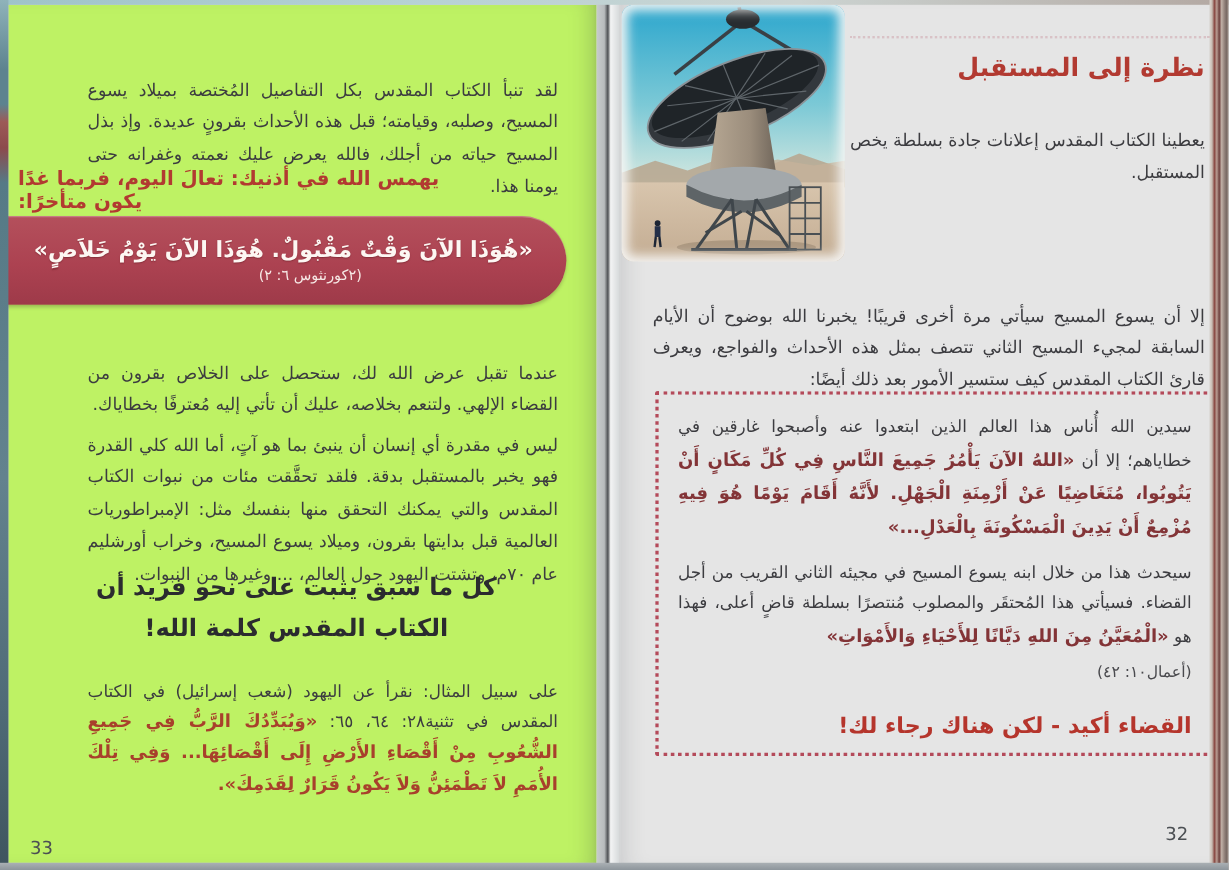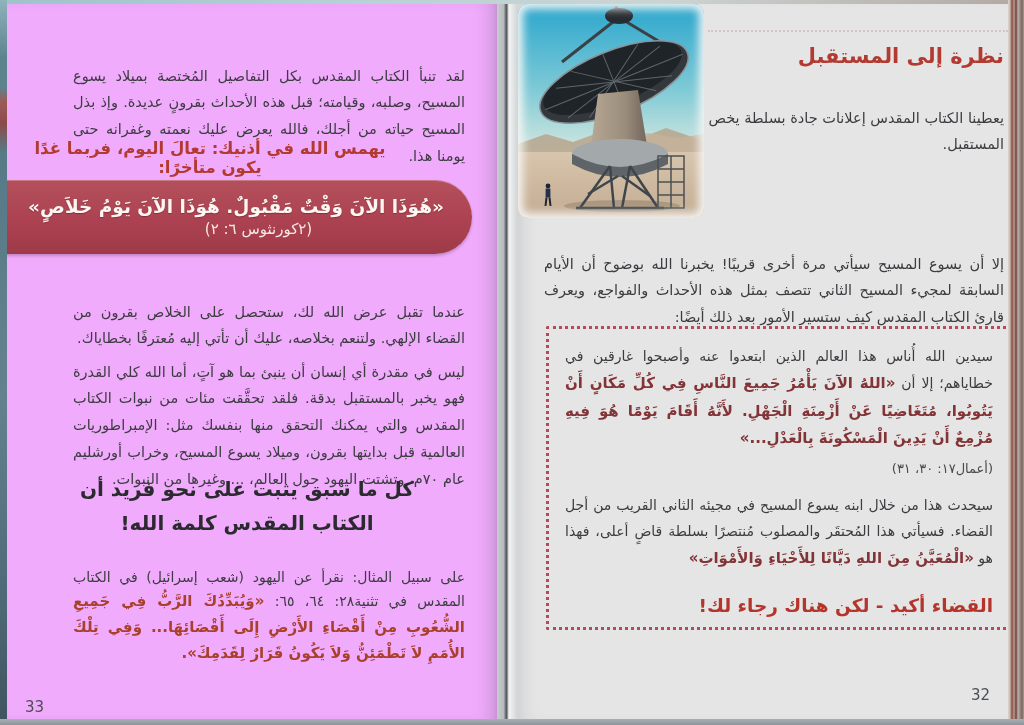--- a/index.html
+++ b/index.html
@@ -15,45 +15,45 @@
     background:linear-gradient(90deg,#9ec3c9,#b7d2d5 35%,#ccd4d2 65%,#b3a8a2);}
   .edge-left{position:absolute;left:0;top:0;width:7px;height:725px;z-index:30;
     background:linear-gradient(180deg,#8fb3ba 0%,#5d838f 8%,#5d838f 12%,#9c5a57 14%,#8c4a4c 17%,#567a86 21%,#63828e 55%,#4f6a76 82%,#3f545e 100%);}
   .edge-right{position:absolute;right:0;top:0;width:16px;height:725px;z-index:30;
     background:linear-gradient(90deg,#ded7d0 0px,#c7bcb3 2px,#8a4a44 4px,#b99e94 6px,#6d3f3c 8px,#c0b0a6 10px,#9a8a82 12px,#786a64 14px,#a99a92 16px);}
   .edge-bottom{position:absolute;left:0;bottom:0;width:100%;height:6px;z-index:30;
     background:linear-gradient(180deg,#aab0b4,#8d959b);}
 
   
   .page{position:absolute;top:4px;height:715px;direction:rtl;}
-  .page-left{left:7px;width:490px;background:#f0abfc;
+  .page-left{left:7px;width:490px;background:#bef264;
     box-shadow:inset -16px 0 20px -14px rgba(40,45,55,.28);}
   .page-right{left:516px;top:2px;height:717px;width:492px;background:#e5e5e5;
     box-shadow:inset 16px 0 20px -14px rgba(40,45,55,.18);}
   .spine{position:absolute;left:494px;top:0;width:24px;height:725px;z-index:20;
     background:linear-gradient(90deg,rgba(0,0,0,0) 0%,rgba(60,62,68,.16) 40%,rgba(25,27,32,.65) 51%,rgba(25,27,32,.65) 53%,rgba(255,255,255,.75) 62%,rgba(0,0,0,0) 100%);}
 
   
   .body-text{position:absolute;font-size:14.5px;line-height:1.85;color:#3c3c40;text-align:justify;}
   .body-text.ragged{text-align:right;}
   .red-heading{color:#b23a31;font-weight:bold;}
   .verse-maroon{color:#833437;font-weight:bold;font-size:15px;}
   .verse-red{color:#a8402c;font-weight:bold;font-size:15px;}
   .ref{font-size:13px;color:#4a4a4e;text-align:right;margin-top:4px;}
 
   
   .lp-p1{top:44px;right:32px;width:392px;}
-  .lp-whisper{position:absolute;top:135px;left:8px;width:390px;font-size:16.5px;text-align:center;}
+  .lp-whisper{position:absolute;top:135px;left:8px;width:390px;font-size:16.5px;text-align:left;}
   .ribbon{position:absolute;top:176px;left:-7px;width:472px;height:74px;z-index:5;
     background:linear-gradient(180deg,#b4505c 0%,#ac4251 55%,#9e3a49 100%);
     border-radius:0 38px 38px 0;
     box-shadow:0 2px 3px rgba(60,30,35,.25), inset 0 1px 0 rgba(255,255,255,.25);
     display:flex;flex-direction:column;align-items:center;justify-content:center;}
   .ribbon .verse{color:#fdf7f3;font-weight:bold;font-size:18.5px;text-shadow:0 1px 1px rgba(80,20,25,.4);}
-  .ribbon .vref{color:#f7e9e6;font-size:15px;margin-top:3px;margin-left:45px;}
+  .ribbon .vref{color:#f7e9e6;font-size:12px;margin-top:3px;margin-left:45px;}
   .lp-p2{top:280px;right:32px;width:392px;}
   .lp-p3{top:340px;right:32px;width:392px;}
   .lp-proof{position:absolute;top:468px;left:40px;width:400px;text-align:center;
     font-size:20px;font-weight:bold;color:#2b2b2f;line-height:1.7;}
   .lp-p4{top:547px;right:32px;width:392px;font-size:14px;line-height:1.72;}
   .lp-judge{position:absolute;top:626px;right:48px;left:20px;text-align:right;
     font-size:16px;font-weight:bold;color:#1f1f24;}
   .marker{direction:ltr;unicode-bidi:isolate;letter-spacing:-1px;}
   .page-num{position:absolute;font-size:15px;color:#4b4f53;}
   .pn-33{left:18px;top:694px;}
@@ -182,22 +182,22 @@
     </div>
     <div class="photo-vignette"></div>
 
     <div class="rp-heading red-heading">نظرة إلى المستقبل</div>
 
     <p class="body-text ragged rp-p1">يعطينا الكتاب المقدس إعلانات جادة بسلطة يخص المستقبل.</p>
     <p class="body-text rp-p3">إلا أن يسوع المسيح سيأتي مرة أخرى قريبًا! يخبرنا الله بوضوح أن الأيام السابقة لمجيء المسيح الثاني تتصف بمثل هذه الأحداث والفواجع، ويعرف قارئ الكتاب المقدس كيف ستسير الأمور بعد ذلك أيضًا:</p>
 
     <div class="quote-box">
       <div><span>سيدين الله أُناس هذا العالم الذين ابتعدوا عنه وأصبحوا غارقين في خطاياهم؛ إلا أن </span><span class="verse-maroon">«اللهُ الآنَ يَأْمُرُ جَمِيعَ النَّاسِ فِي كُلِّ مَكَانٍ أَنْ يَتُوبُوا، مُتَغَاضِيًا عَنْ أَزْمِنَةِ الْجَهْلِ.  لأَنَّهُ أَقَامَ يَوْمًا هُوَ فِيهِ مُزْمِعٌ أَنْ يَدِينَ الْمَسْكُونَةَ بِالْعَدْلِ...»</span></div>
-      <div class="ref">(أعمال١٧: ٣٠، ٣١)</div>
       <div style="margin-top:12px;"><span>سيحدث هذا من خلال ابنه يسوع المسيح في مجيئه الثاني القريب من أجل القضاء. فسيأتي هذا المُحتقَر والمصلوب مُنتصرًا بسلطة قاضٍ أعلى، فهذا هو </span><span class="verse-maroon">«الْمُعَيَّنُ مِنَ اللهِ دَيَّانًا لِلأَحْيَاءِ وَالأَمْوَاتِ»</span></div>
+      <div class="ref">(أعمال١٠: ٤٢)</div>
       <div class="qfooter">القضاء أكيد - لكن هناك رجاء لك!</div>
     </div>
 
     <div class="page-num pn-32">32</div>
   </div>
 
   <div class="spine"></div>
   <div class="edge-top"></div>
   <div class="edge-left"></div>
   <div class="edge-right"></div>

